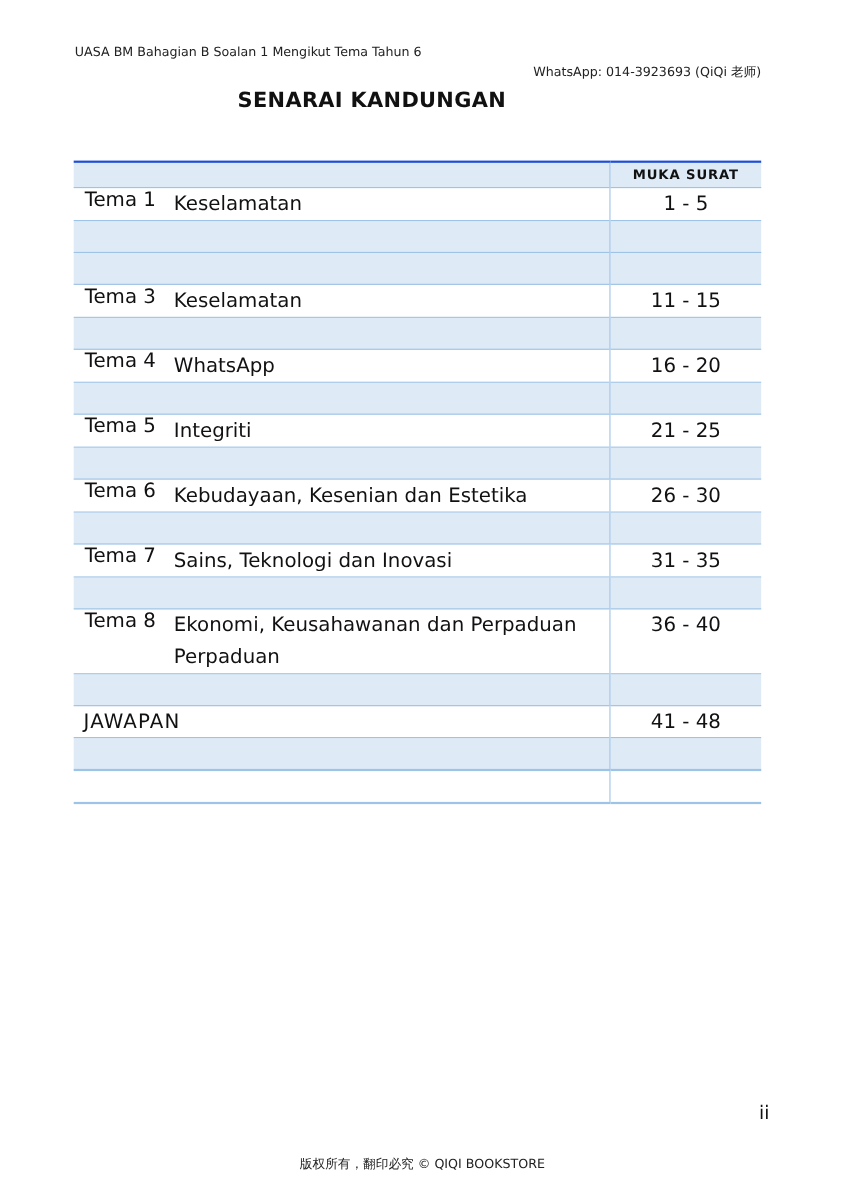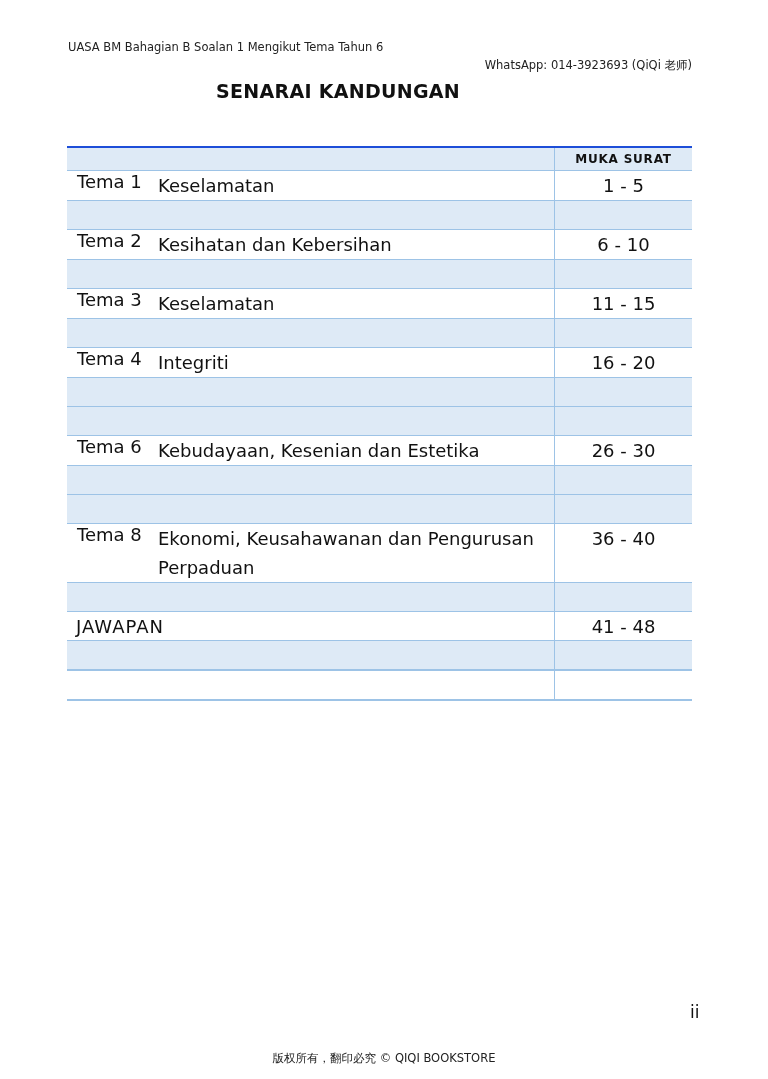--- a/index.html
+++ b/index.html
@@ -40,68 +40,72 @@
 
   <tr>
     <td class="tm"><span class="num">Tema 1</span><span class="txt">Keselamatan</span></td>
     <td class="pg">1 - 5</td>
   </tr>
   <tr class="spacer">
         <td></td>
         <td class="pg"></td>
       </tr>
 
-  <tr>
-    <td class="tm"><span class="num">Tema 2</span><span class="txt">Kesihatan dan Kebersihan</span></td>
-    <td class="pg">6 - 10</td>
-  </tr>
   <tr class="spacer">
         <td></td>
         <td class="pg"></td>
       </tr>
 
   <tr>
     <td class="tm"><span class="num">Tema 3</span><span class="txt">Keselamatan</span></td>
     <td class="pg">11 - 15</td>
   </tr>
   <tr class="spacer">
         <td></td>
         <td class="pg"></td>
       </tr>
 
   <tr>
-    <td class="tm"><span class="num">Tema 4</span><span class="txt">Integriti</span></td>
+    <td class="tm"><span class="num">Tema 4</span><span class="txt">WhatsApp</span></td>
     <td class="pg">16 - 20</td>
   </tr>
   <tr class="spacer">
         <td></td>
         <td class="pg"></td>
       </tr>
 
+  <tr>
+    <td class="tm"><span class="num">Tema 5</span><span class="txt">Integriti</span></td>
+    <td class="pg">21 - 25</td>
+  </tr>
   <tr class="spacer">
         <td></td>
         <td class="pg"></td>
       </tr>
 
   <tr>
     <td class="tm"><span class="num">Tema 6</span><span class="txt">Kebudayaan, Kesenian dan Estetika</span></td>
     <td class="pg">26 - 30</td>
   </tr>
   <tr class="spacer">
         <td></td>
         <td class="pg"></td>
       </tr>
 
+  <tr>
+    <td class="tm"><span class="num">Tema 7</span><span class="txt">Sains, Teknologi dan Inovasi</span></td>
+    <td class="pg">31 - 35</td>
+  </tr>
   <tr class="spacer">
         <td></td>
         <td class="pg"></td>
       </tr>
 
   <tr class="tall">
-    <td class="tm"><span class="num">Tema 8</span><span class="txt"><span>Ekonomi, Keusahawanan dan Pengurusan</span><br><span>Perpaduan</span></span></td>
+    <td class="tm"><span class="num">Tema 8</span><span class="txt"><span>Ekonomi, Keusahawanan dan Perpaduan</span><br><span>Perpaduan</span></span></td>
     <td class="pg">36 - 40</td>
   </tr>
   <tr class="spacer">
         <td></td>
         <td class="pg"></td>
       </tr>
 
   <tr>
     <td class="tm" style="padding-left:9px;"><span style="letter-spacing:1px;">JAWAPAN</span></td>
     <td class="pg">41 - 48</td>

